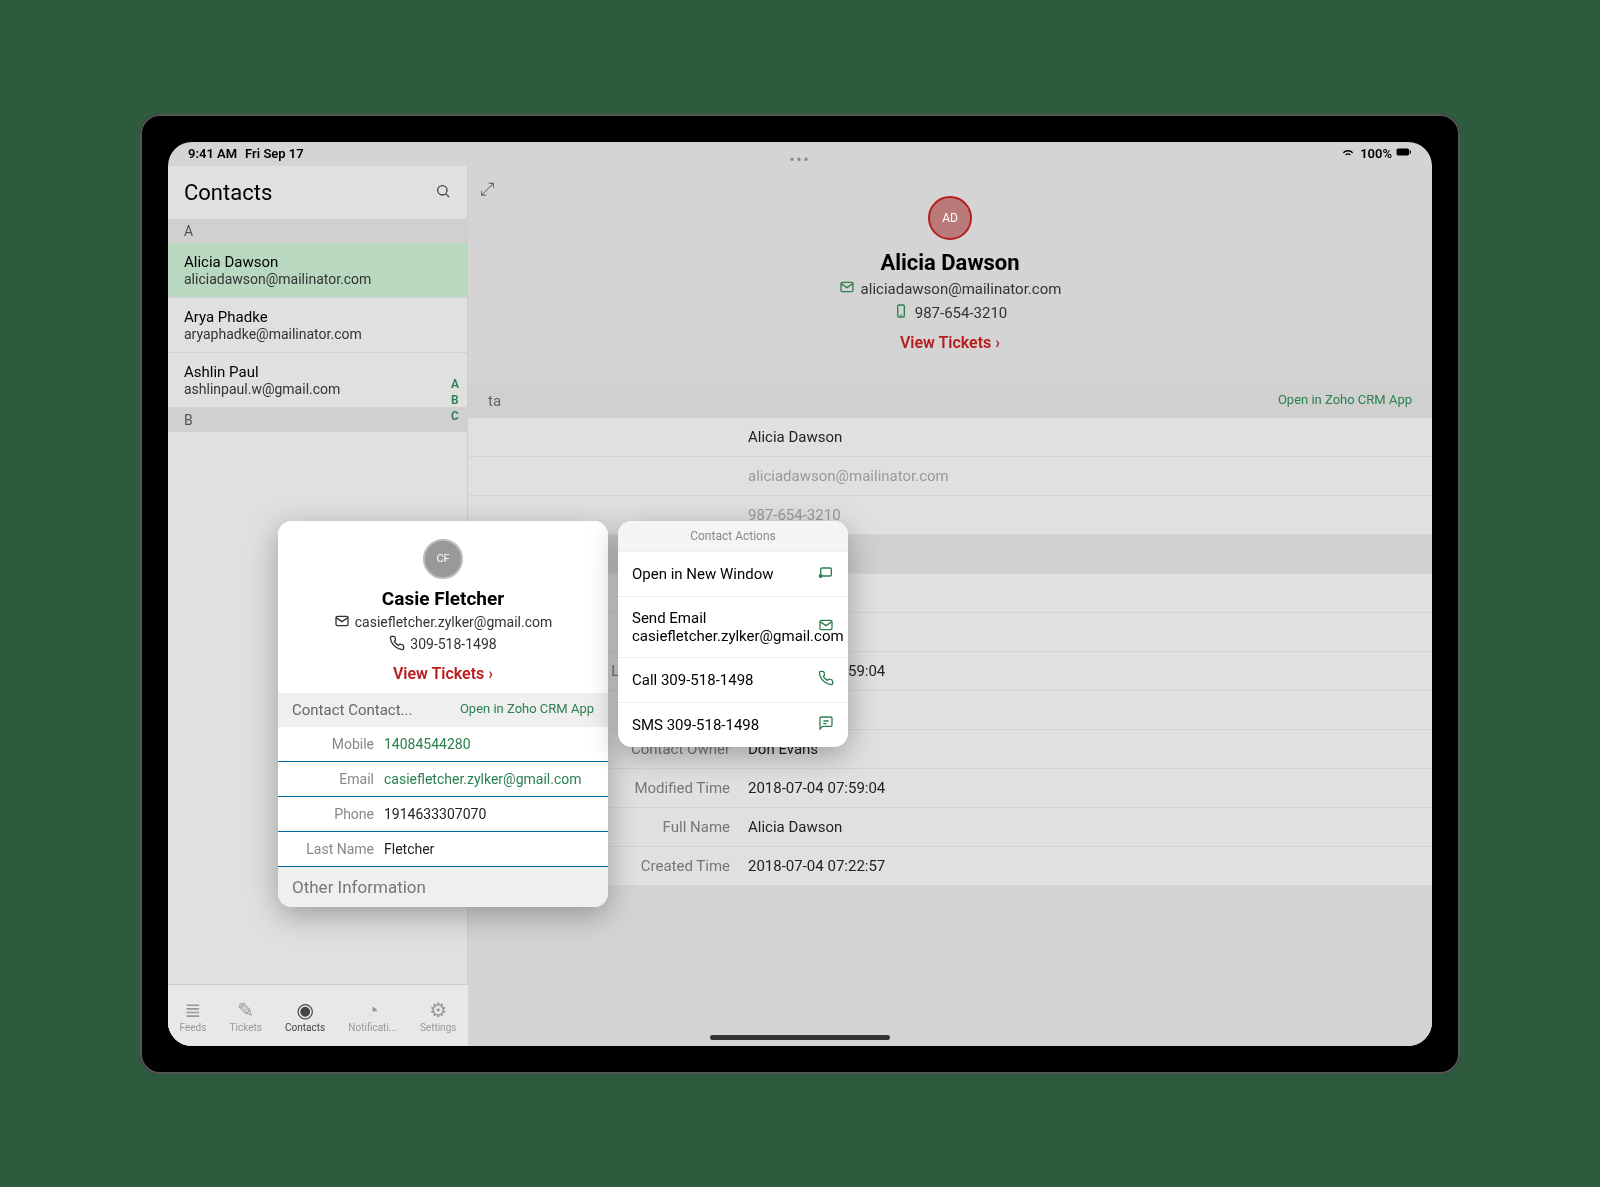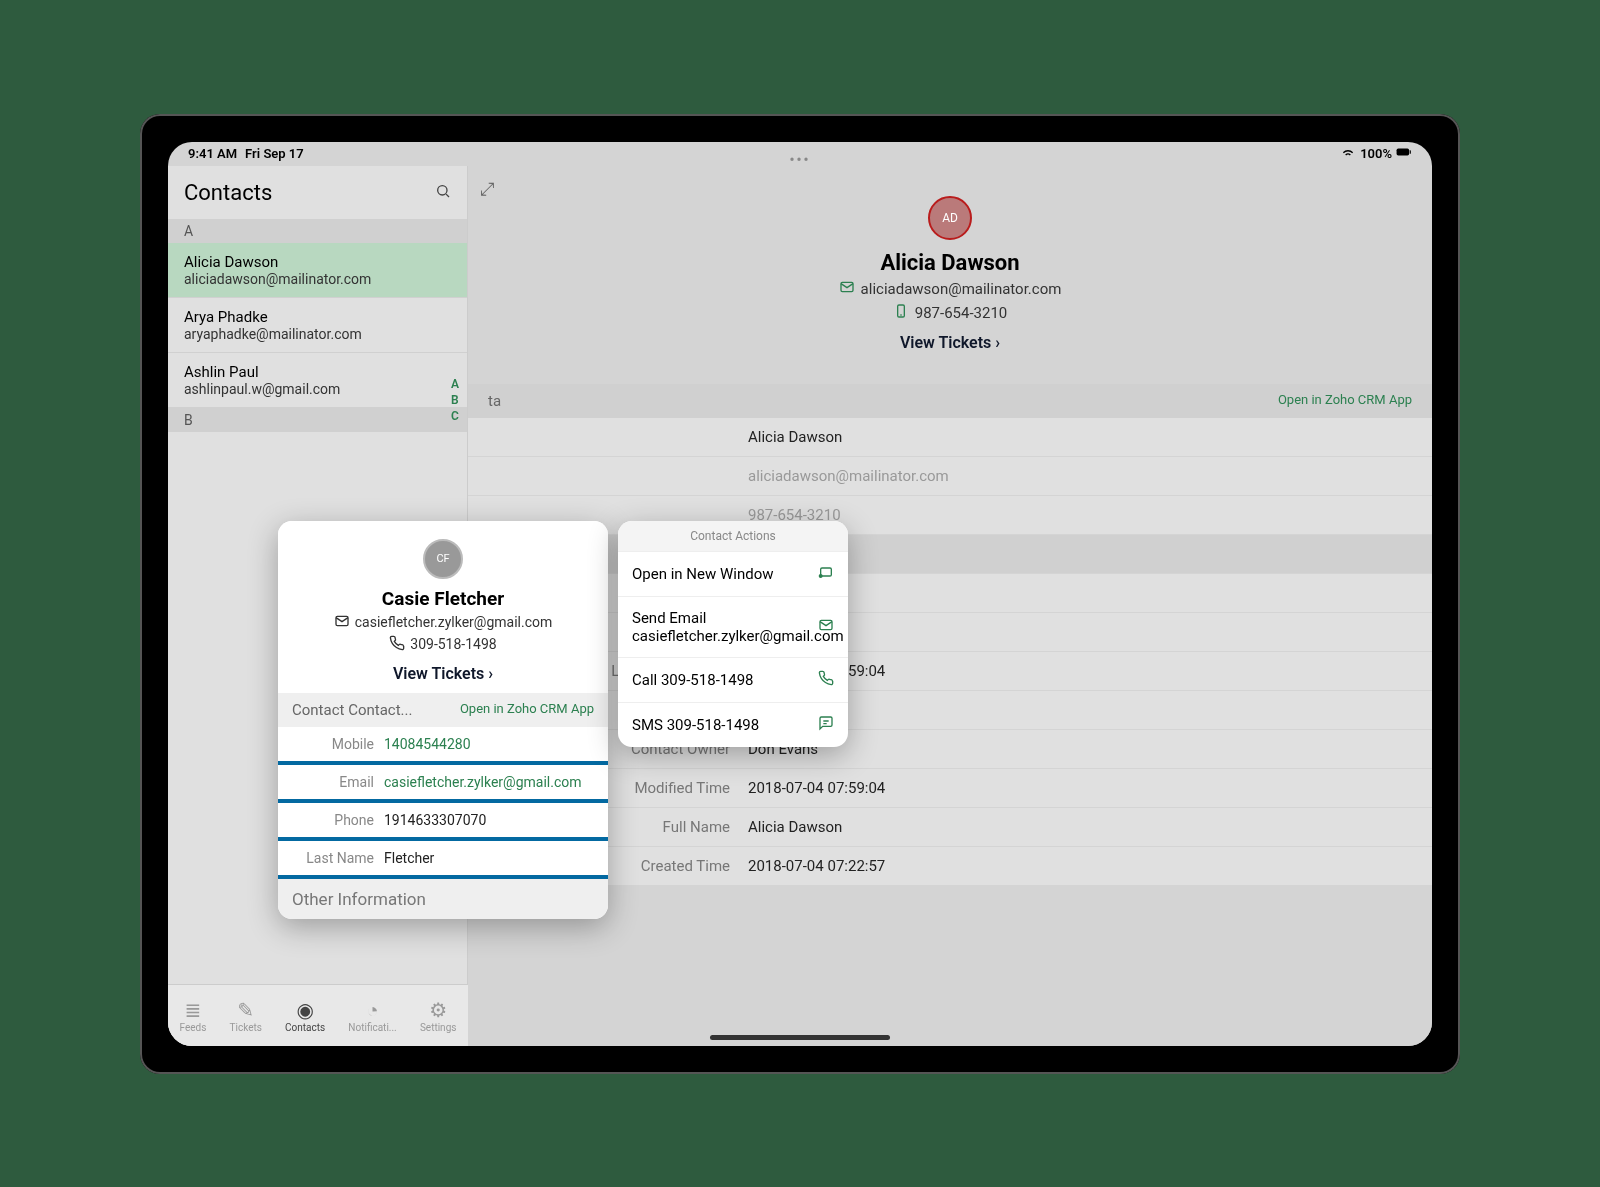--- a/index.html
+++ b/index.html
@@ -23,38 +23,38 @@
   .index-letters { position: absolute; right: 4px; top: 210px; font-size: 12px; color: #2c8050; font-weight: 600; }
   .index-letters div { padding: 1px 4px; }
   .main { flex: 1; background: #d4d4d4; position: relative; overflow: hidden; }
   .expand-icon { position: absolute; top: 12px; left: 12px; font-size: 18px; color: #666; }
   .detail-header { text-align: center; padding: 30px 0 12px; }
   .avatar { width: 44px; height: 44px; border-radius: 50%; background: #ba7a7a; border: 2px solid #b91c1c; display: inline-flex; align-items: center; justify-content: center; color: #fff; font-size: 12px; }
   .avatar.small { width: 40px; height: 40px; background: #999; border-color: #bbb; font-size: 11px; }
   .detail-name { font-size: 22px; font-weight: 700; margin-top: 10px; }
   .detail-line { font-size: 15px; color: #333; margin-top: 4px; display: flex; align-items: center; justify-content: center; gap: 6px; }
   .mail-icon, .phone-icon-sm { color: #2c8050; }
-  .view-tickets { color: #0f172a; font-weight: 600; margin-top: 10px; display: inline-block; font-size: 16px; }
+  .view-tickets { color: #b91c1c; font-weight: 600; margin-top: 10px; display: inline-block; font-size: 16px; }
   .info-section { margin-top: 20px; }
   .section-row { display: flex; justify-content: space-between; padding: 8px 20px; background: #d0d0d0; font-size: 15px; color: #666; }
   .open-crm { color: #2c8050; font-size: 13px; }
   .field-row { display: flex; padding: 10px 20px; font-size: 15px; background: #e0e0e0; border-bottom: 1px solid #d4d4d4; }
   .field-label { width: 260px; text-align: right; color: #777; padding-right: 18px; }
   .field-value { color: #222; }
   .field-value.muted { color: #999; }
   .tab-bar { position: absolute; bottom: 0; left: 0; width: 300px; height: 62px; background: #e8e8e8; display: flex; justify-content: space-around; align-items: center; border-top: 1px solid #ccc; }
   .tab { text-align: center; color: #999; font-size: 10px; }
   .tab.active { color: #444; }
   .tab-icon { font-size: 20px; display: block; }
   .popup-card { position: absolute; left: 110px; top: 355px; width: 330px; background: #fff; border-radius: 14px; box-shadow: 0 8px 30px rgba(0,0,0,0.3); overflow: hidden; z-index: 10; }
   .popup-header { text-align: center; padding: 18px 0 10px; background: #fff; }
   .popup-name { font-size: 19px; font-weight: 700; margin-top: 8px; }
   .popup-line { font-size: 14px; color: #333; margin-top: 3px; display: flex; align-items: center; justify-content: center; gap: 5px; }
   .popup-section { background: #efefef; padding: 8px 14px; display: flex; justify-content: space-between; font-size: 15px; color: #666; }
-  .popup-field { display: flex; padding: 9px 14px; font-size: 14px; background: #fff; border-bottom: 4px solid #0369a1; }
+  .popup-field { display: flex; padding: 9px 14px; font-size: 14px; background: #fff; border-bottom: 1px solid #0369a1; }
   .popup-label { width: 92px; text-align: right; color: #888; padding-right: 10px; }
   .popup-value { flex: 1; color: #222; }
   .popup-value.green { color: #2c8050; }
   .popup-other { background: #efefef; padding: 10px 14px; font-size: 17px; color: #777; }
   .actions-popup { position: absolute; left: 450px; top: 355px; width: 230px; background: #fff; border-radius: 14px; box-shadow: 0 8px 30px rgba(0,0,0,0.3); overflow: hidden; z-index: 10; }
   .actions-title { text-align: center; padding: 8px; font-size: 12px; color: #888; background: #f4f4f4; }
   .action-item { display: flex; justify-content: space-between; align-items: center; padding: 12px 14px; border-top: 1px solid #eee; font-size: 15px; }
   .action-icon { color: #2c8050; font-size: 16px; }
   .home-indicator { position: absolute; bottom: 6px; left: 50%; transform: translateX(-50%); width: 180px; height: 5px; background: #333; border-radius: 3px; }
   svg.ico { width: 16px; height: 16px; }

